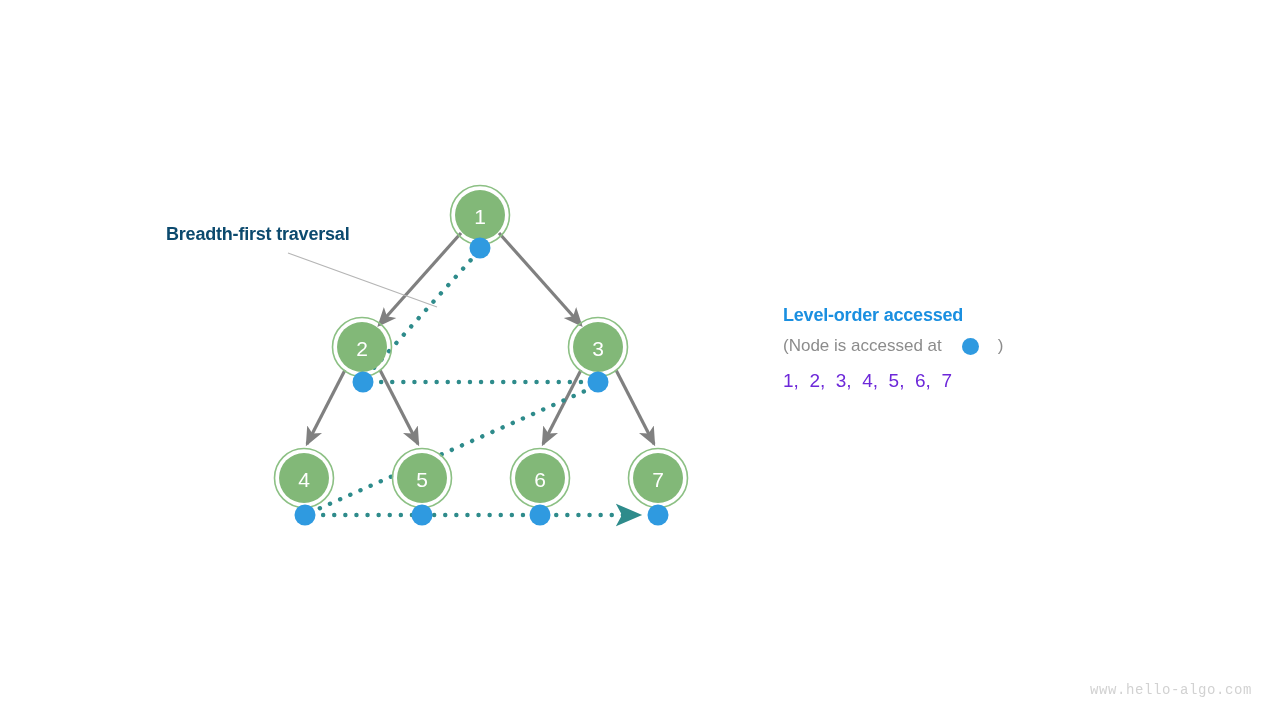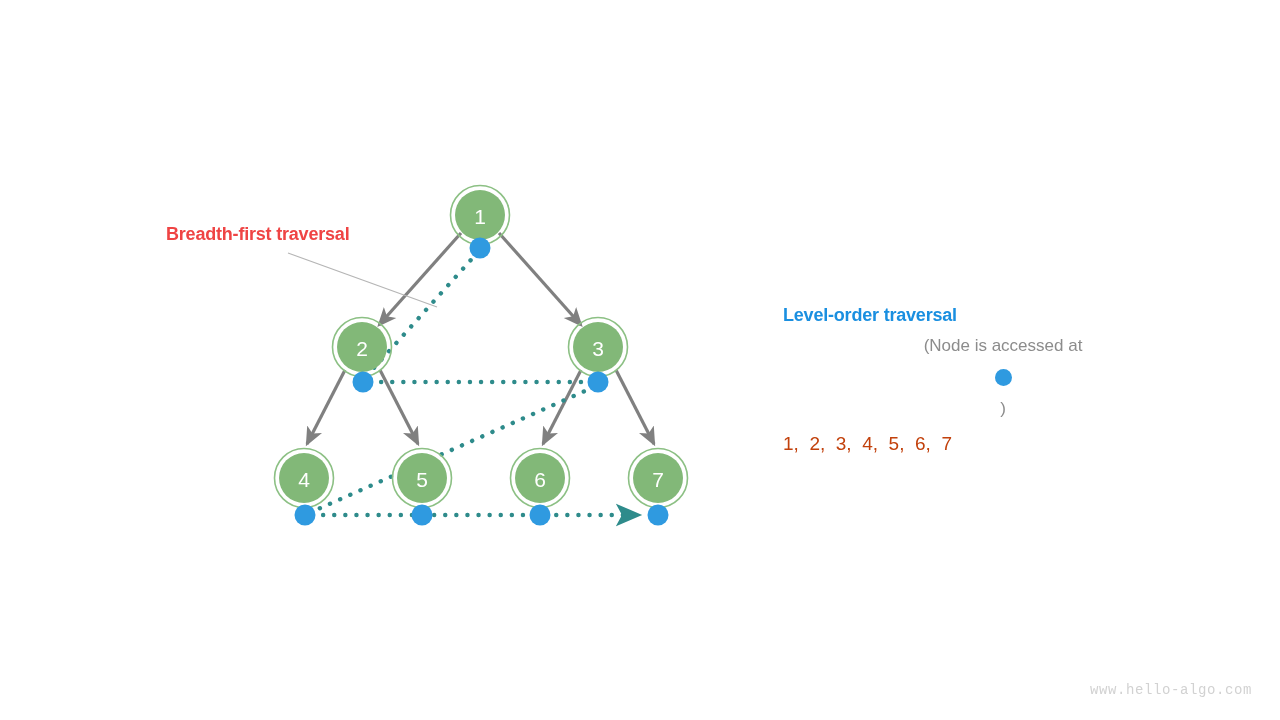--- a/index.html
+++ b/index.html
@@ -36,21 +36,21 @@
     font-size: 21px;
     fill: #ffffff;
     text-anchor: middle;
     dominant-baseline: central;
   }
   .bfs-title {
     position: absolute;
     font-family: "Liberation Sans", sans-serif;
     font-size: 18px;
     font-weight: bold;
-    color: #ef4444;
+    color: #0c4a6e;
     white-space: nowrap;
     letter-spacing: -0.2px;
   }
   .panel {
     position: absolute;
     left: 783px;
     top: 304px;
     width: 440px;
   }
   .panel-title {
@@ -65,35 +65,34 @@
   .panel-note {
     font-family: "Liberation Sans", sans-serif;
     font-size: 17px;
     color: #8c8c8c;
     margin: 9px 0 0 0;
     line-height: 22px;
     display: flex;
     align-items: center;
     gap: 12px;
     white-space: nowrap;
-    flex-direction: column;
   }
   .note-dot {
     display: inline-block;
     width: 17px;
     height: 17px;
     border-radius: 50%;
     background: #2f9ae0;
     margin: 0 7px 0 8px;
     flex: none;
   }
   .panel-seq {
     font-family: "Liberation Sans", sans-serif;
     font-size: 19px;
-    color: #c2410c;
+    color: #6d28d9;
     margin: 12px 0 0 0;
     line-height: 24px;
     white-space: pre;
   }
   .watermark {
     position: absolute;
     right: 28px;
     bottom: 22px;
     font-family: "Liberation Mono", monospace;
     font-size: 14px;
@@ -180,21 +179,21 @@
       <circle cx="305" cy="515" r="10.5" fill="#2f9ae0"></circle>
       <circle cx="422" cy="515" r="10.5" fill="#2f9ae0"></circle>
       <circle cx="540" cy="515" r="10.5" fill="#2f9ae0"></circle>
       <circle cx="658" cy="515" r="10.5" fill="#2f9ae0"></circle>
     </g>
   </svg>
 
   <div class="bfs-title" style="left:166px; top:224px;">Breadth-first traversal</div>
 
   <div class="panel">
-    <div class="panel-title">Level-order traversal</div>
+    <div class="panel-title">Level-order accessed</div>
     <div class="panel-note">
       <span>(Node is accessed at</span>
       <span class="note-dot"></span>
       <span>)</span>
     </div>
     <div class="panel-seq">1,  2,  3,  4,  5,  6,  7</div>
   </div>
 
   <div class="watermark">www.hello-algo.com</div>
 

